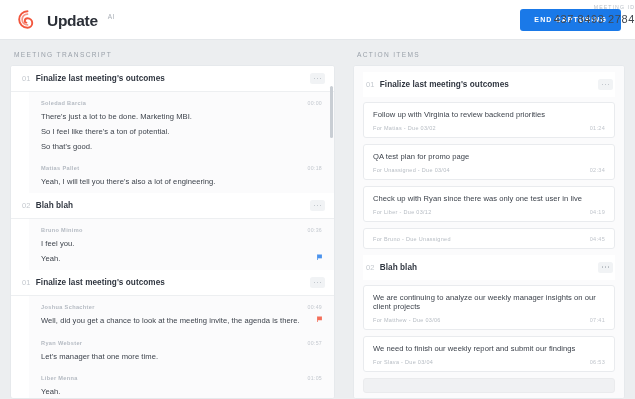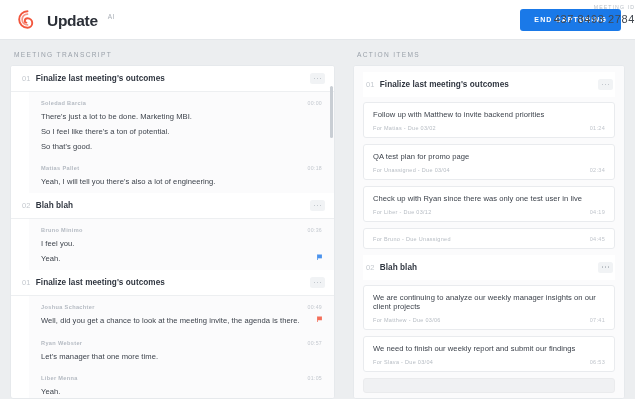--- a/index.html
+++ b/index.html
@@ -360,21 +360,21 @@
           <div class="section-row ai-section-row" style="border-bottom: none;">
             <span class="section-num">01</span>
             <span class="section-title">Finalize last meeting's outcomes</span>
             <div class="dots-btn">
               <i></i>
               <i></i>
               <i></i>
             </div>
           </div>
           <div class="ai-card">
-            <div class="ai-text">Follow up with Matthew to invite backend priorities</div>
+            <div class="ai-text">Follow up with Virginia to review backend priorities</div>
             <div class="ai-meta-row">
               <span class="ai-meta">For Matias - Due 03/02</span>
               <span class="ai-time">01:24</span>
             </div>
           </div>
           <div class="ai-card">
             <div class="ai-text">QA test plan for promo page</div>
             <div class="ai-meta-row">
               <span class="ai-meta">For Unassigned - Due 03/04</span>
               <span class="ai-time">02:34</span>

